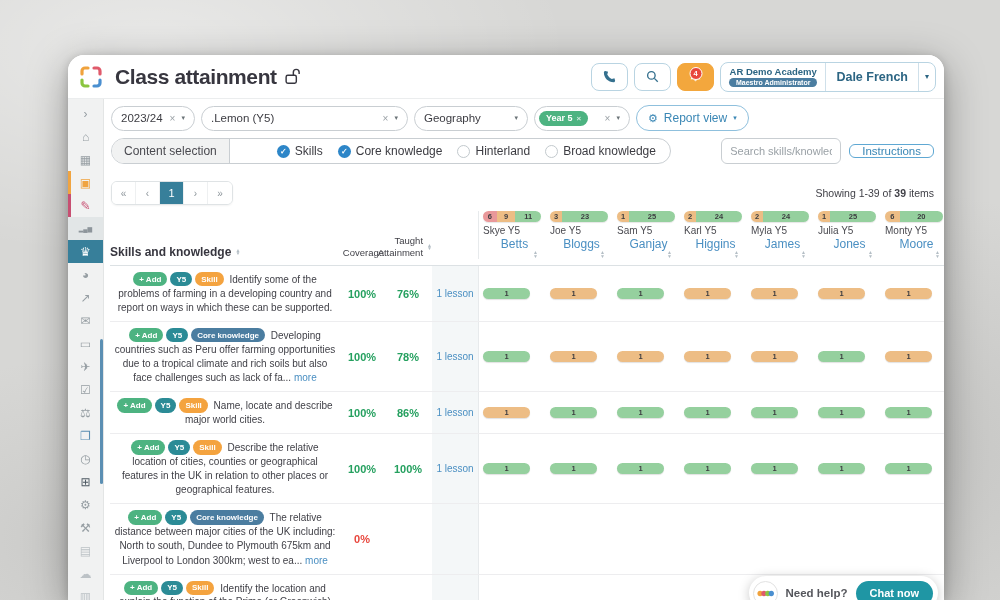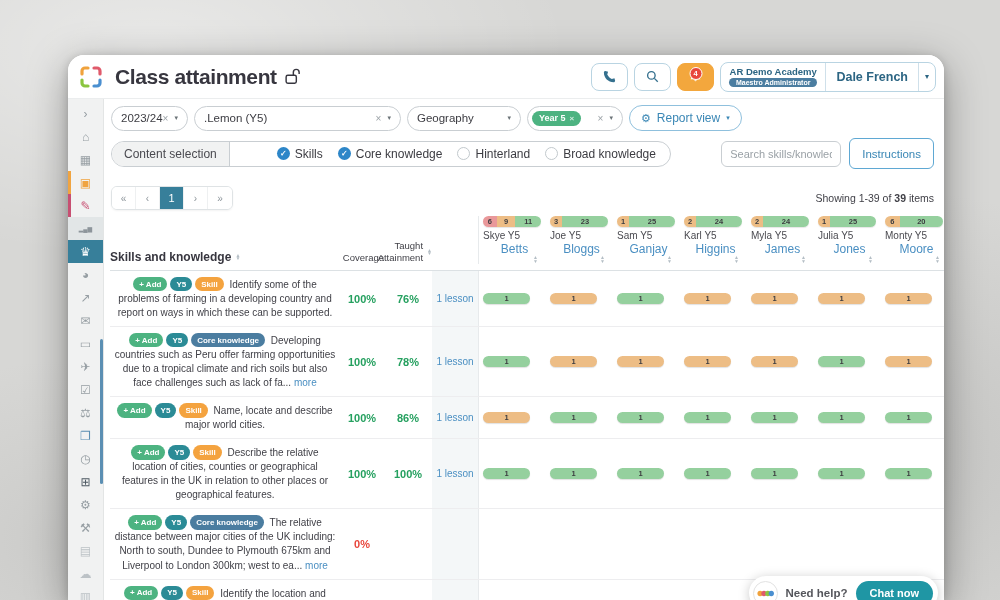--- a/index.html
+++ b/index.html
@@ -44,21 +44,21 @@
   .side-item.accent-pink { box-shadow:inset 3px 0 0 #c74f72; color:#c74f72; }
   .side-item.highlighted { background:#e2e6e7; color:#8d959b; }
   .side-item.active { background:#377f9a; color:#fff; }
   .side-item.tint-blue { color:#5b8fb3; }
   .side-item.tint-dark { color:#4e5a63; }
   .side-item.tint-light { color:#bcc2c6; }
   .sb-thumb { position:absolute; right:0; top:240px; width:3px; height:145px; background:#5b8fb3; border-radius:2px; }
   .main { flex:1; display:flex; flex-direction:column; min-width:0; background:#fff; overflow:hidden; }
   
   .filters-row { display:flex; gap:6px; padding:6px 8px 3px 7px; align-items:center; }
-  .chip { height:25px; border:1px solid #c9ced2; border-radius:14px; display:flex; align-items:center; padding:0 9px; font-size:11.5px; color:#3c3c42; background:#fff; cursor:pointer; }
+  .chip { height:25px; border:1px solid #c9ced2; border-radius:14px; display:flex; align-items:center; padding:0 9px; font-size:11.5px; color:#3c3c42; gap:7px; background:#fff; cursor:pointer; }
   .chip .x { color:#9aa1a6; font-size:10px; }
   .chip .caret { color:#6b7378; font-size:7px; }
   .chip.wide { width:207px; justify-content:space-between; }
   .chip.subject { width:114px; justify-content:space-between; }
   .chip.yg { width:96px; justify-content:space-between; padding-left:4px; }
   .chip .ctl { display:flex; gap:6px; align-items:center; }
   .green-tag { background:#4db381; color:#fff; font-size:9px; font-weight:bold; border-radius:9px; padding:2.5px 7px; display:flex; align-items:center; gap:4px; }
   .green-tag .gx { color:#cdeadd; font-size:8px; }
   .report-btn { height:26px; border:1px solid #8fc0dd; border-radius:14px; background:#fff; color:#3a87b5; display:flex; align-items:center; gap:6px; padding:0 11px; font-size:12px; cursor:pointer; }
   .report-btn .gear { font-size:11px; }
@@ -67,21 +67,21 @@
   .selection-row { display:flex; align-items:center; padding:4px 10px 7px 7px; gap:8px; }
   .content-group { display:flex; border:1px solid #c9ced2; border-radius:14px; height:26px; align-items:stretch; background:#fff; overflow:hidden;gap:33px; }
   .cg-label { background:#f1f2f2; border-right:1px solid #c9ced2; display:flex; align-items:center; padding:0 12px; font-size:12px; color:#4a4a50; }
   .cg-opts { display:flex; align-items:center; gap:15px; padding:0 14px; }
   .opt { display:flex; align-items:center; gap:5px; font-size:12px; color:#3c3c42; cursor:pointer; }
   .radio { width:13px; height:13px; border-radius:50%; border:1.5px solid #c2c9cd; background:#fff; flex:none; }
   .radio.checked { border:none; background:#2d86c8; display:flex; align-items:center; justify-content:center; }
   .radio.checked::after { content:"✓"; color:#fff; font-size:8px; font-weight:bold; }
   .search-input { width:120px; height:26px; border:1px solid #c9ced2; border-radius:6px; padding:0 8px; font-size:11px; color:#444; outline:none; font-family:"Liberation Sans",sans-serif; }
   .search-input::placeholder { color:#9aa1a6; }
-  .instructions-btn { height:31px; border:1px solid #5fa8d3; border-radius:6px; background:#fff; color:#3a87b5; font-size:11.5px; padding:0 12px; cursor:pointer; font-family:"Liberation Sans",sans-serif; }
+  .instructions-btn { height:14px; border:1px solid #5fa8d3; border-radius:6px; background:#fff; color:#3a87b5; font-size:11.5px; padding:0 12px; cursor:pointer; font-family:"Liberation Sans",sans-serif; }
   
   .pager-row { display:flex; align-items:center; padding:10px 10px 0 7px; }
   .pager { display:flex; border:1px solid #dfe3e5; border-radius:6px; overflow:hidden; box-shadow:0 1px 2px rgba(0,0,0,.05); }
   .pg { width:24px; height:22px; display:flex; align-items:center; justify-content:center; font-size:10px; color:#8d959b; background:#fff; border-right:1px solid #eef0f1; cursor:pointer; }
   .pg:last-child { border-right:none; }
   .pg.active { background:#377f9a; color:#fff; font-size:11px; }
   .showing { font-size:10.5px; color:#3f3f46; }
   .showing b { font-weight:bold; }
   
   .table { flex:1; min-height:0; padding-left:6px; display:flex; flex-direction:column; overflow:hidden; }

